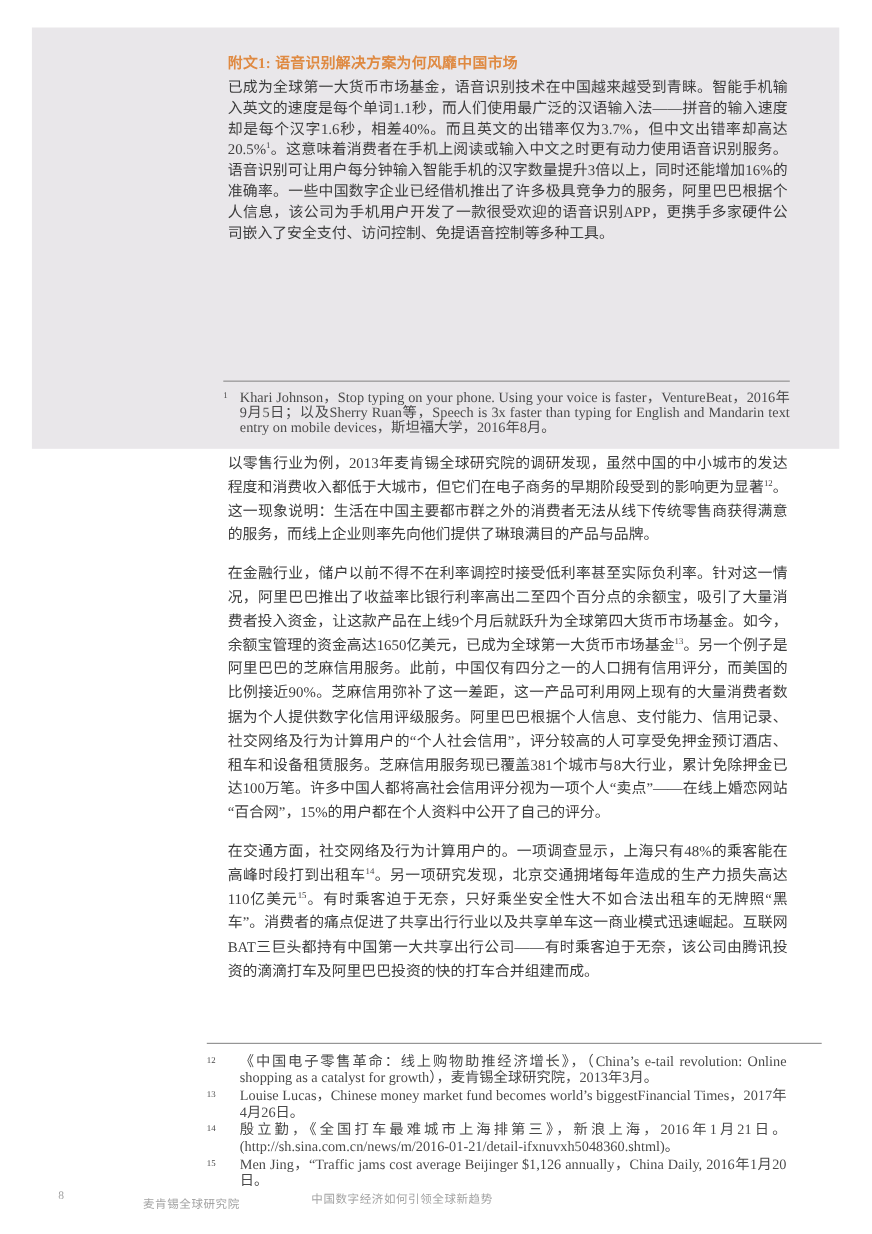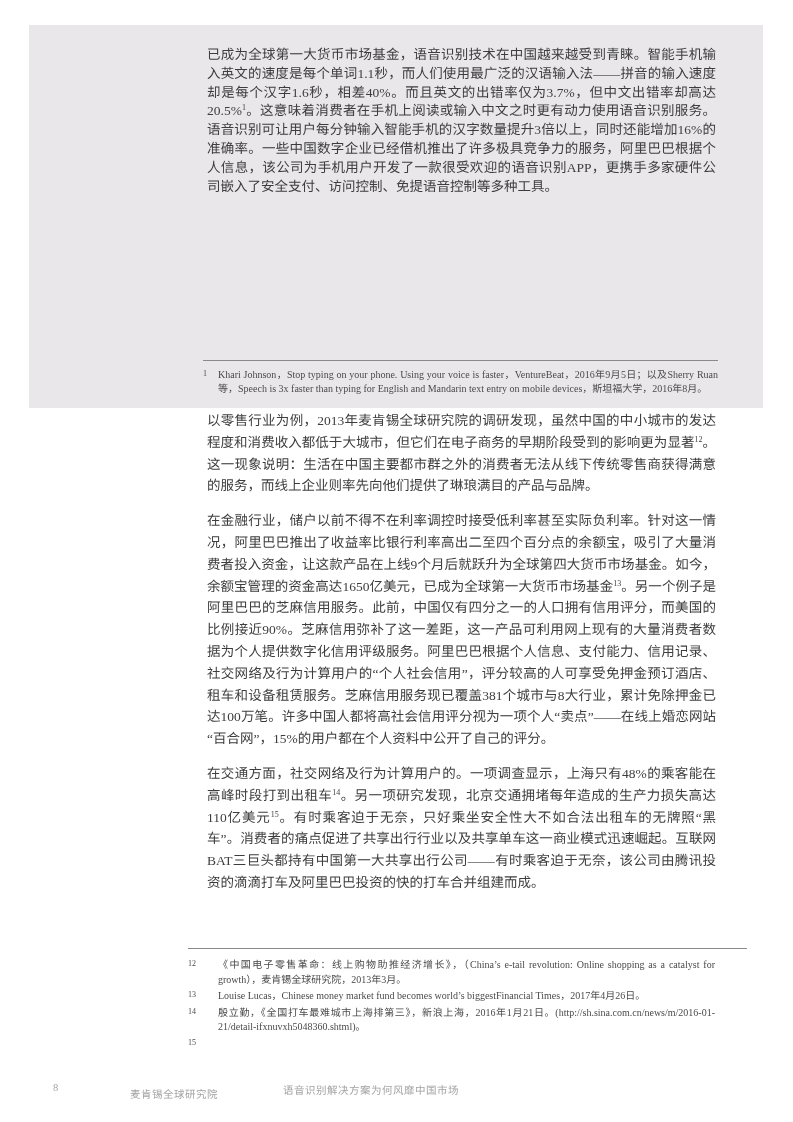--- a/index.html
+++ b/index.html
@@ -29,21 +29,21 @@
   .callout-fn{
     position:absolute; left:174px; right:45px; bottom:12px;
   }
   .callout-fn-rule{border-top:1px solid var(--rule); width:515px; margin-bottom:7px;}
   .fn-row{display:flex; align-items:flex-start;}
   .fn-num{
     flex:none; width:15px; font-size:8px; color:var(--fn-ink); padding-top:1px;
   }
   .fn-num-wide{flex:none; width:30px; font-size:8px; color:var(--fn-ink); padding-top:1px;}
   .fn-text{
-    font-size:10px; line-height:14px; color:var(--fn-ink); text-align:justify;
+    font-size:13px; line-height:14px; color:var(--fn-ink); text-align:justify;
   }
   
   .main-col{position:absolute; left:207px; top:410px; width:509px;}
   .main-col p{
     margin:0 0 13px 0; font-size:13.5px; line-height:21.8px; color:var(--ink);
     text-align:justify;
   }
   .main-col sup, .callout-text sup{font-size:8px; line-height:0;}
   
   .footnotes{position:absolute; left:188px; top:948px; width:559px;}
@@ -57,20 +57,21 @@
   .footer-inst{left:130px; top:4px;}
   .footer-title{left:283px; top:0;}
 </style>
 </head>
 <body>
 
 <div class="page">
 
   <div class="callout">
     <div class="callout-inner">
+      <h2 class="callout-title">附文1: 语音识别解决方案为何风靡中国市场</h2>
       <p class="callout-text"><span>已成为全球第一大货币市场基金，语音识别技术在中国越来越受到青睐。智能手机输入英文的速度是每个单词1.1秒，而人们使用最广泛的汉语输入法——拼音的输入速度却是每个汉字1.6秒，相差40%。而且英文的出错率仅为3.7%，但中文出错率却高达20.5%</span><sup>1</sup><span>。这意味着消费者在手机上阅读或输入中文之时更有动力使用语音识别服务。语音识别可让用户每分钟输入智能手机的汉字数量提升3倍以上，同时还能增加16%的准确率。一些中国数字企业已经借机推出了许多极具竞争力的服务，阿里巴巴根据个人信息，该公司为手机用户开发了一款很受欢迎的语音识别APP，更携手多家硬件公司嵌入了安全支付、访问控制、免提语音控制等多种工具。</span></p>
     </div>
     <div class="callout-fn">
       <div class="callout-fn-rule"></div>
       <div class="fn-row">
         <span class="fn-num">1</span>
         <span class="fn-text">Khari Johnson，Stop typing on your phone. Using your voice is faster，VentureBeat，2016年9月5日；以及Sherry Ruan等，Speech is 3x faster than typing for English and Mandarin text entry on mobile devices，斯坦福大学，2016年8月。</span>
       </div>
     </div>
   </div>
@@ -90,22 +91,23 @@
     <div class="fn-row">
       <span class="fn-num-wide">13</span>
       <span class="fn-text">Louise Lucas，Chinese money market fund becomes world’s biggestFinancial Times，2017年4月26日。</span>
     </div>
     <div class="fn-row">
       <span class="fn-num-wide">14</span>
       <span class="fn-text">殷立勤，《全国打车最难城市上海排第三》，新浪上海，2016年1月21日。(http://sh.sina.com.cn/news/m/2016-01-21/detail-ifxnuvxh5048360.shtml)。</span>
     </div>
     <div class="fn-row">
       <span class="fn-num-wide">15</span>
+      <span class="fn-text">Men Jing，“Traffic jams cost average Beijinger $1,126 annually，China Daily, 2016年1月20日。</span>
     </div>
   </div>
 
   <div class="footer">
     <span class="page-num">8</span>
     <span class="footer-inst">麦肯锡全球研究院</span>
-    <span class="footer-title">语音识别解决方案为何风靡中国市场</span>
+    <span class="footer-title">中国数字经济如何引领全球新趋势</span>
   </div>
 
 </div>
 
 </body></html>

